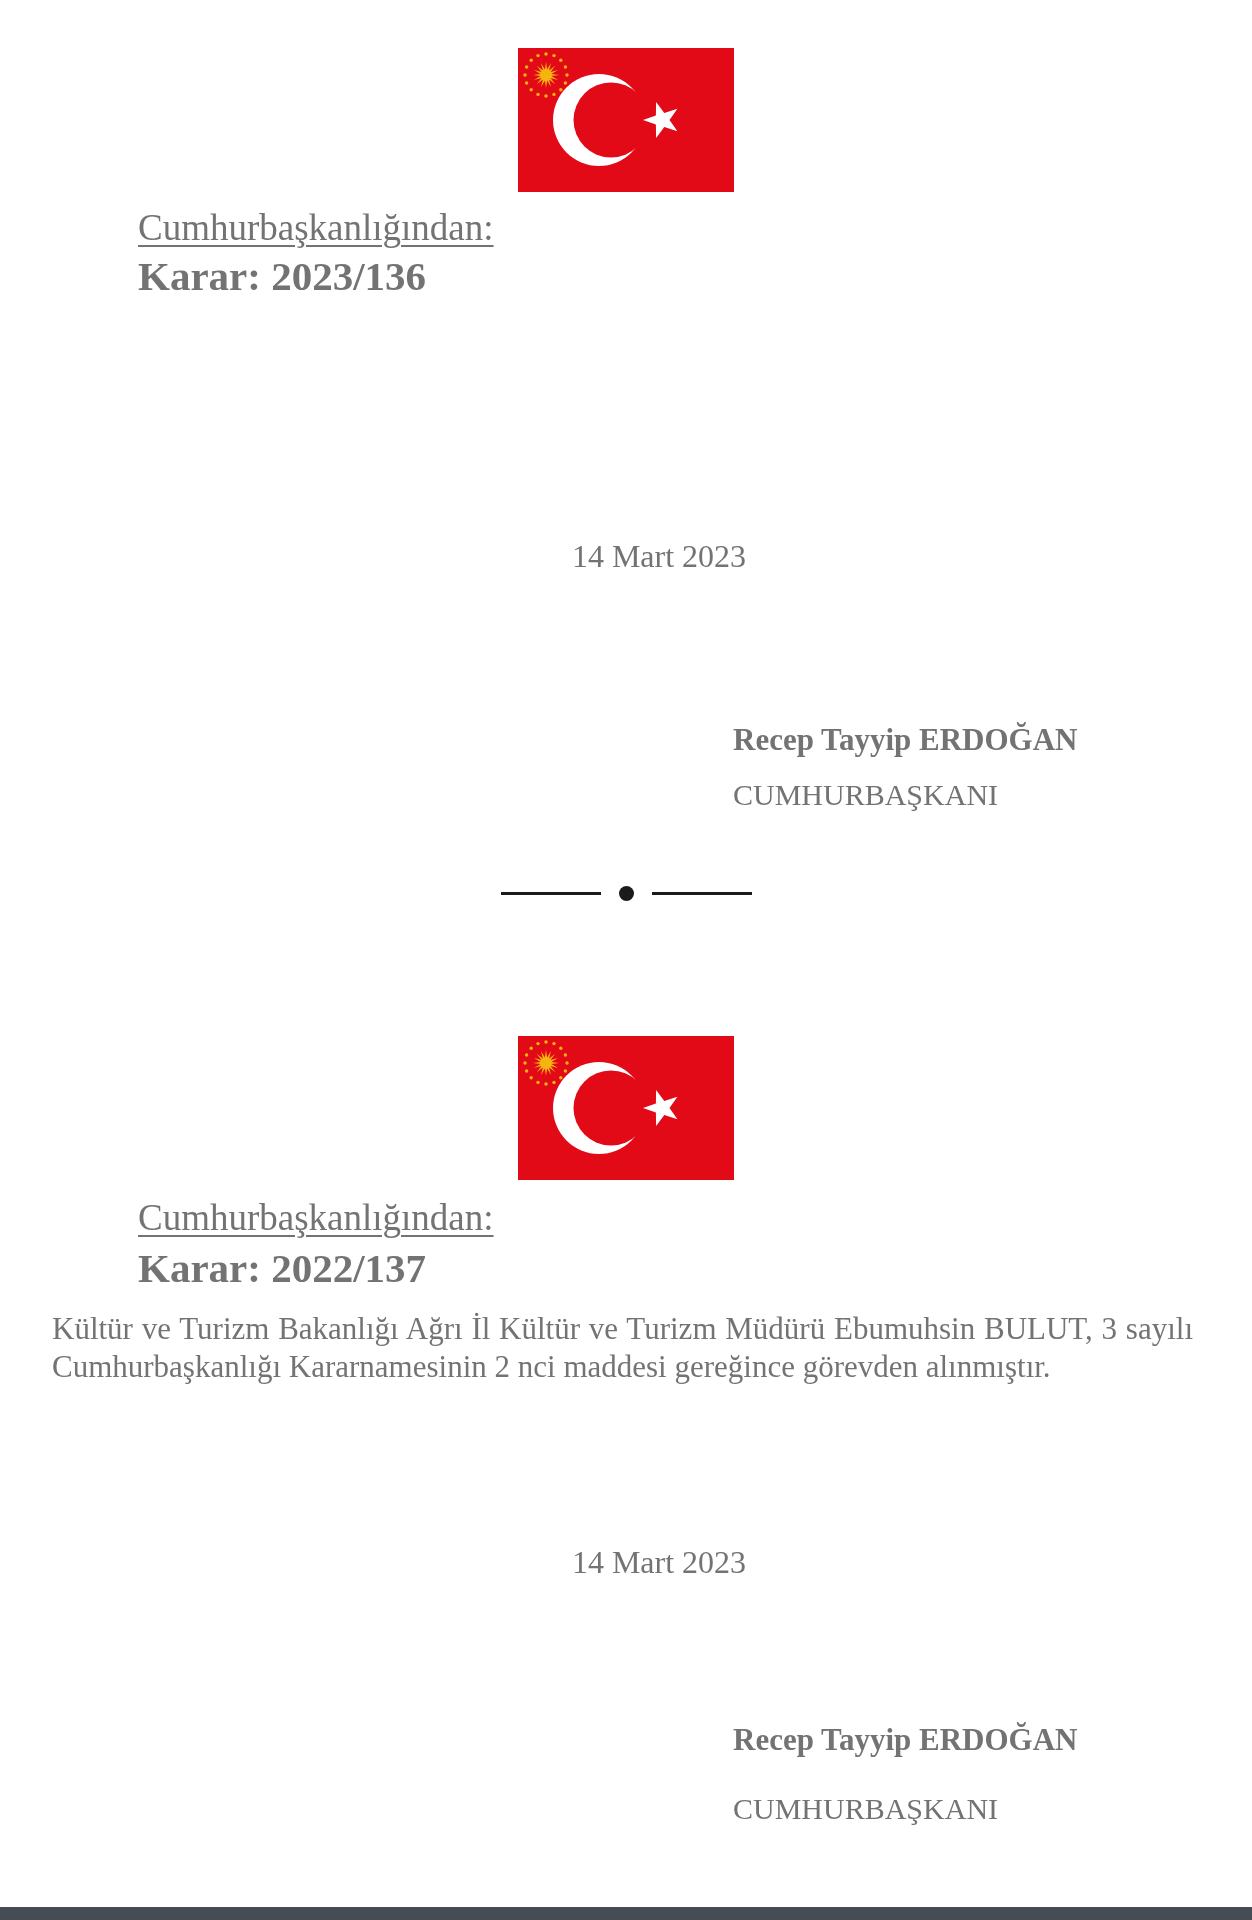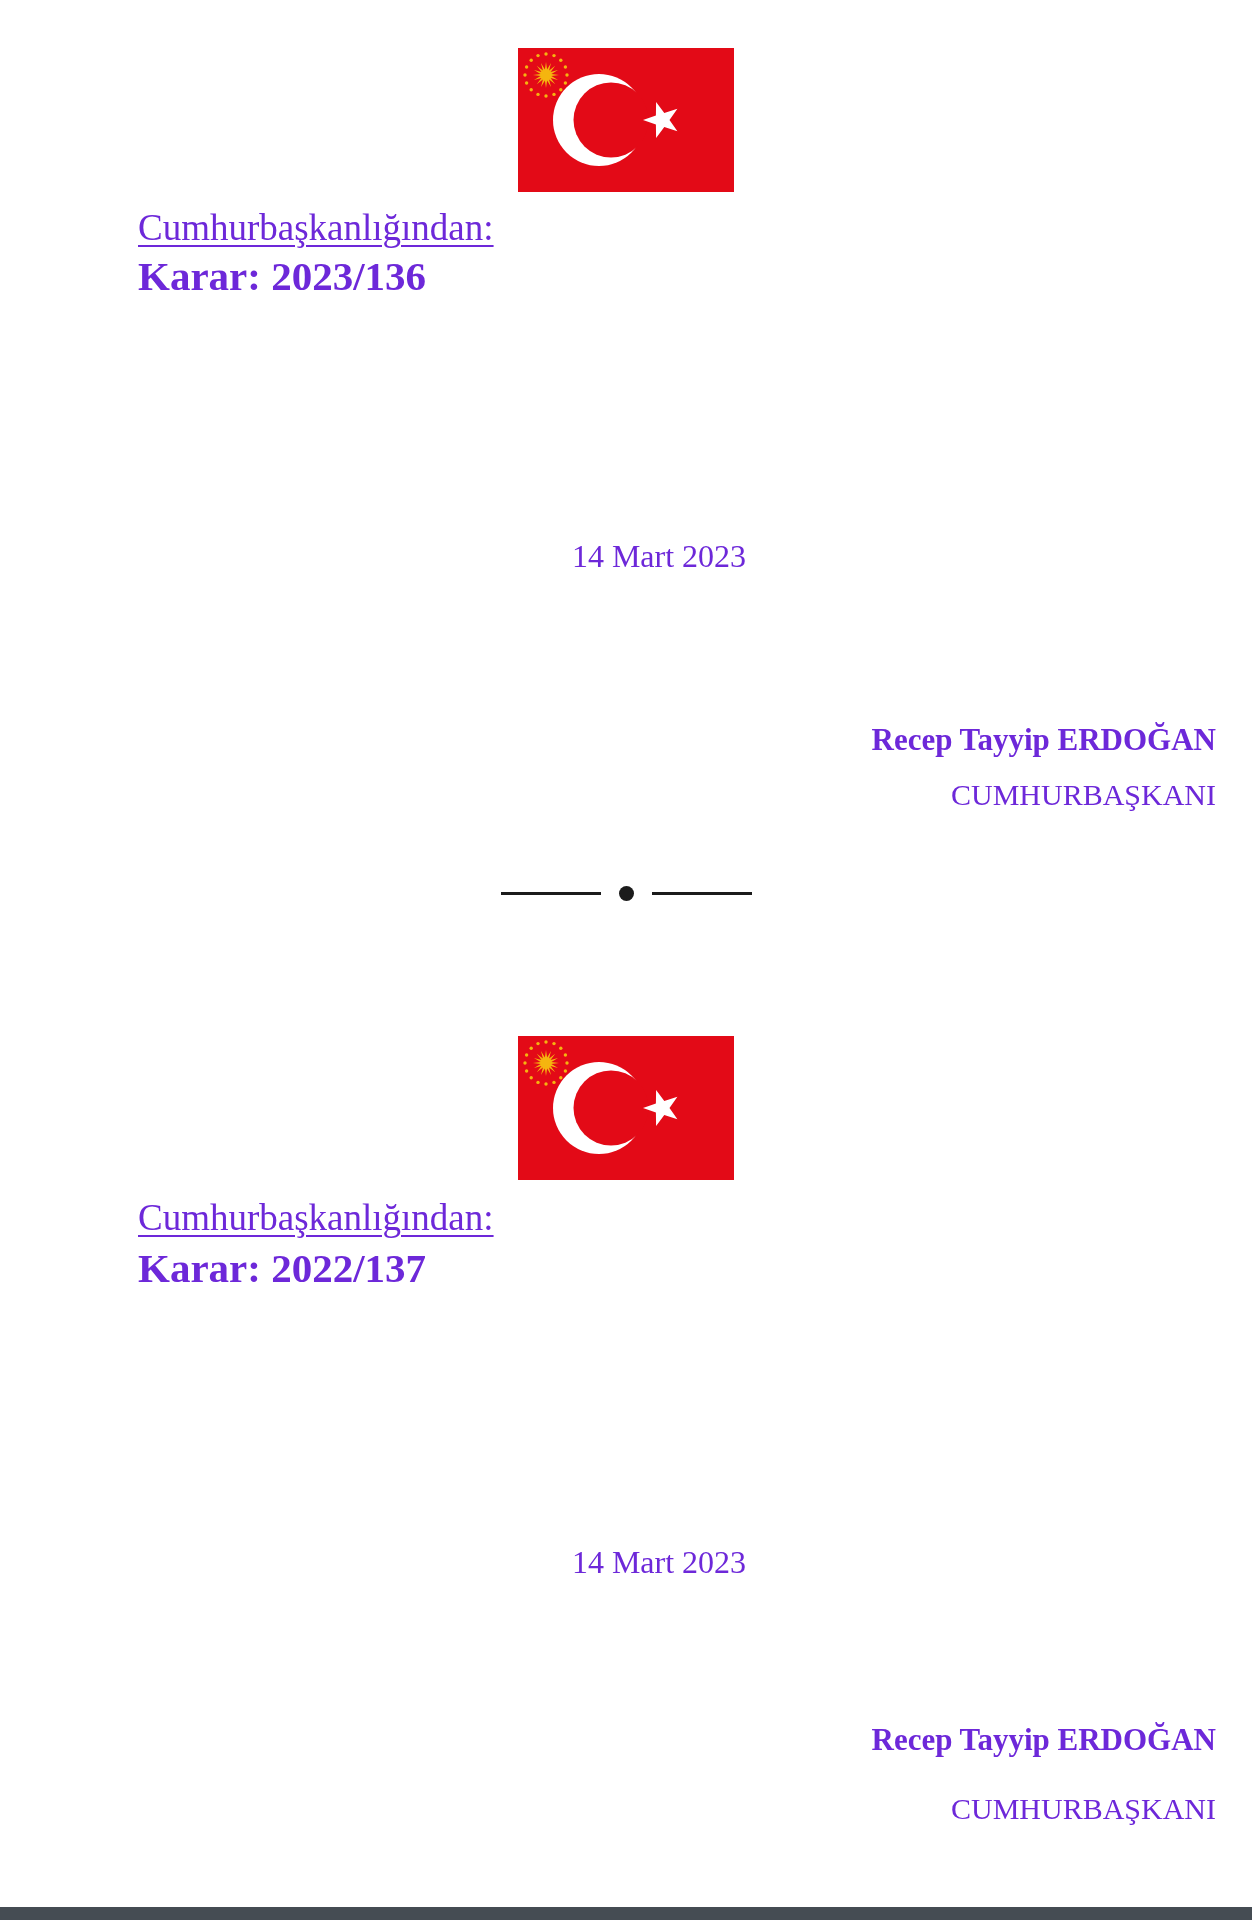--- a/index.html
+++ b/index.html
@@ -1,21 +1,21 @@
 <!DOCTYPE html>
 <html lang="tr"><head>
 <meta charset="utf-8">
 <style>
   html,body{margin:0;padding:0;background:#ffffff;}
   #page{
     position:relative;
     width:1252px;height:1920px;
     background:#ffffff;
     font-family:"Liberation Serif","DejaVu Serif",serif;
-    color:#6d28d9;
+    color:#737373;
     overflow:hidden;
   }
   .abs{position:absolute;}
   .flag{left:518px;width:216px;height:144px;display:block;}
   .issuer{
     left:138px;
     font-size:37px;line-height:44px;
     text-decoration:underline;
     text-decoration-thickness:2px;
     text-underline-offset:5px;
@@ -30,22 +30,22 @@
     font-size:31px;line-height:38px;
     text-align:justify;
     text-align-last:left;
   }
   .date{
     left:0;width:1252px;
     text-align:center;
     font-size:32px;line-height:36px;padding-left:33px;
   }
   .sig{
-    left:716px;width:500px;
-    text-align:right;
+    left:733px;width:500px;
+    text-align:left;
     font-family:Liberation Serif, serif;
   }
   .sig-name{font-size:31px;line-height:36px;font-weight:bold;}
   .sig-title{font-size:30px;line-height:36px;}
   .divider{
     left:0;width:1252px;top:886px;
     display:flex;align-items:center;justify-content:center;
   }
   .divider .rule{width:100px;height:3px;background:#1b1b1b;}
   .divider .dot{
@@ -133,20 +133,21 @@
       <circle cx="81" cy="72" r="46" fill="#ffffff"></circle>
       <circle cx="93" cy="72" r="37.5" fill="#e30a17"></circle>
       <polygon fill="#ffffff" points="125,72 137.9,67.6 138.1,53.9 146.3,64.9 159.4,60.8 151.5,72 159.4,83.2 146.3,79.1 138.1,90.1 137.9,76.4"></polygon>
     </g>
   </svg>
 
   <div class="abs issuer" style="top:1196px">Cumhurbaşkanlığından:</div>
 
   <div class="abs karar" style="top:1250px">Karar: 2022/137</div>
 
+  <div class="abs body-par" style="top:1310px">Kültür ve Turizm Bakanlığı Ağrı İl Kültür ve Turizm Müdürü Ebumuhsin BULUT, 3 sayılı Cumhurbaşkanlığı Kararnamesinin 2 nci maddesi gereğince görevden alınmıştır.</div>
 
   <div class="abs date" style="top:1544px">14 Mart 2023</div>
 
   <div class="abs sig" style="top:1722px">
     <div class="sig-name">Recep Tayyip ERDOĞAN</div>
     <div class="sig-title" style="margin-top:33px">CUMHURBAŞKANI</div>
   </div>
 
   <div class="abs edge-bar"></div>
 

